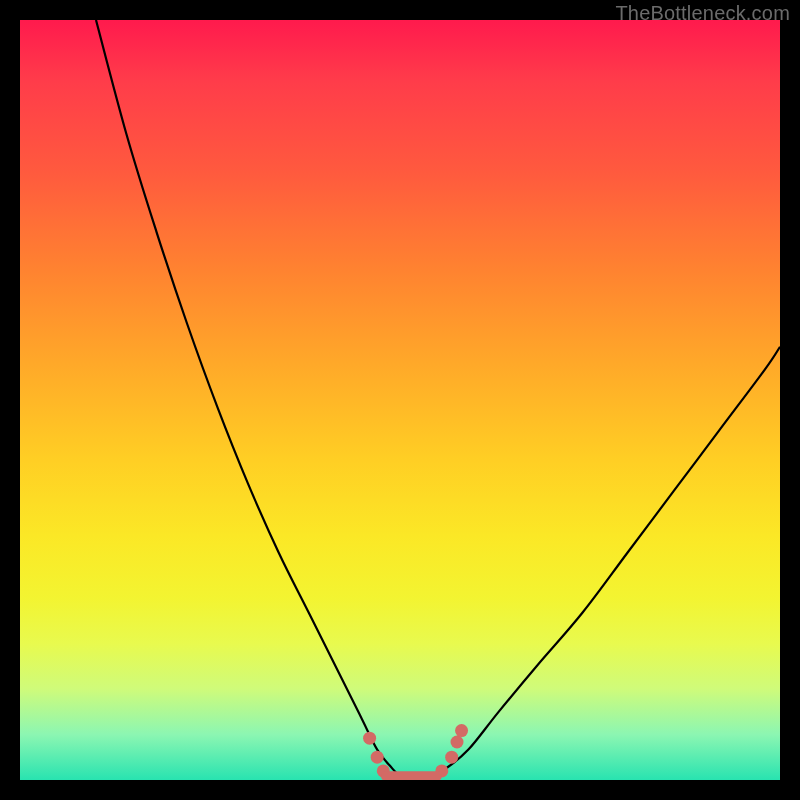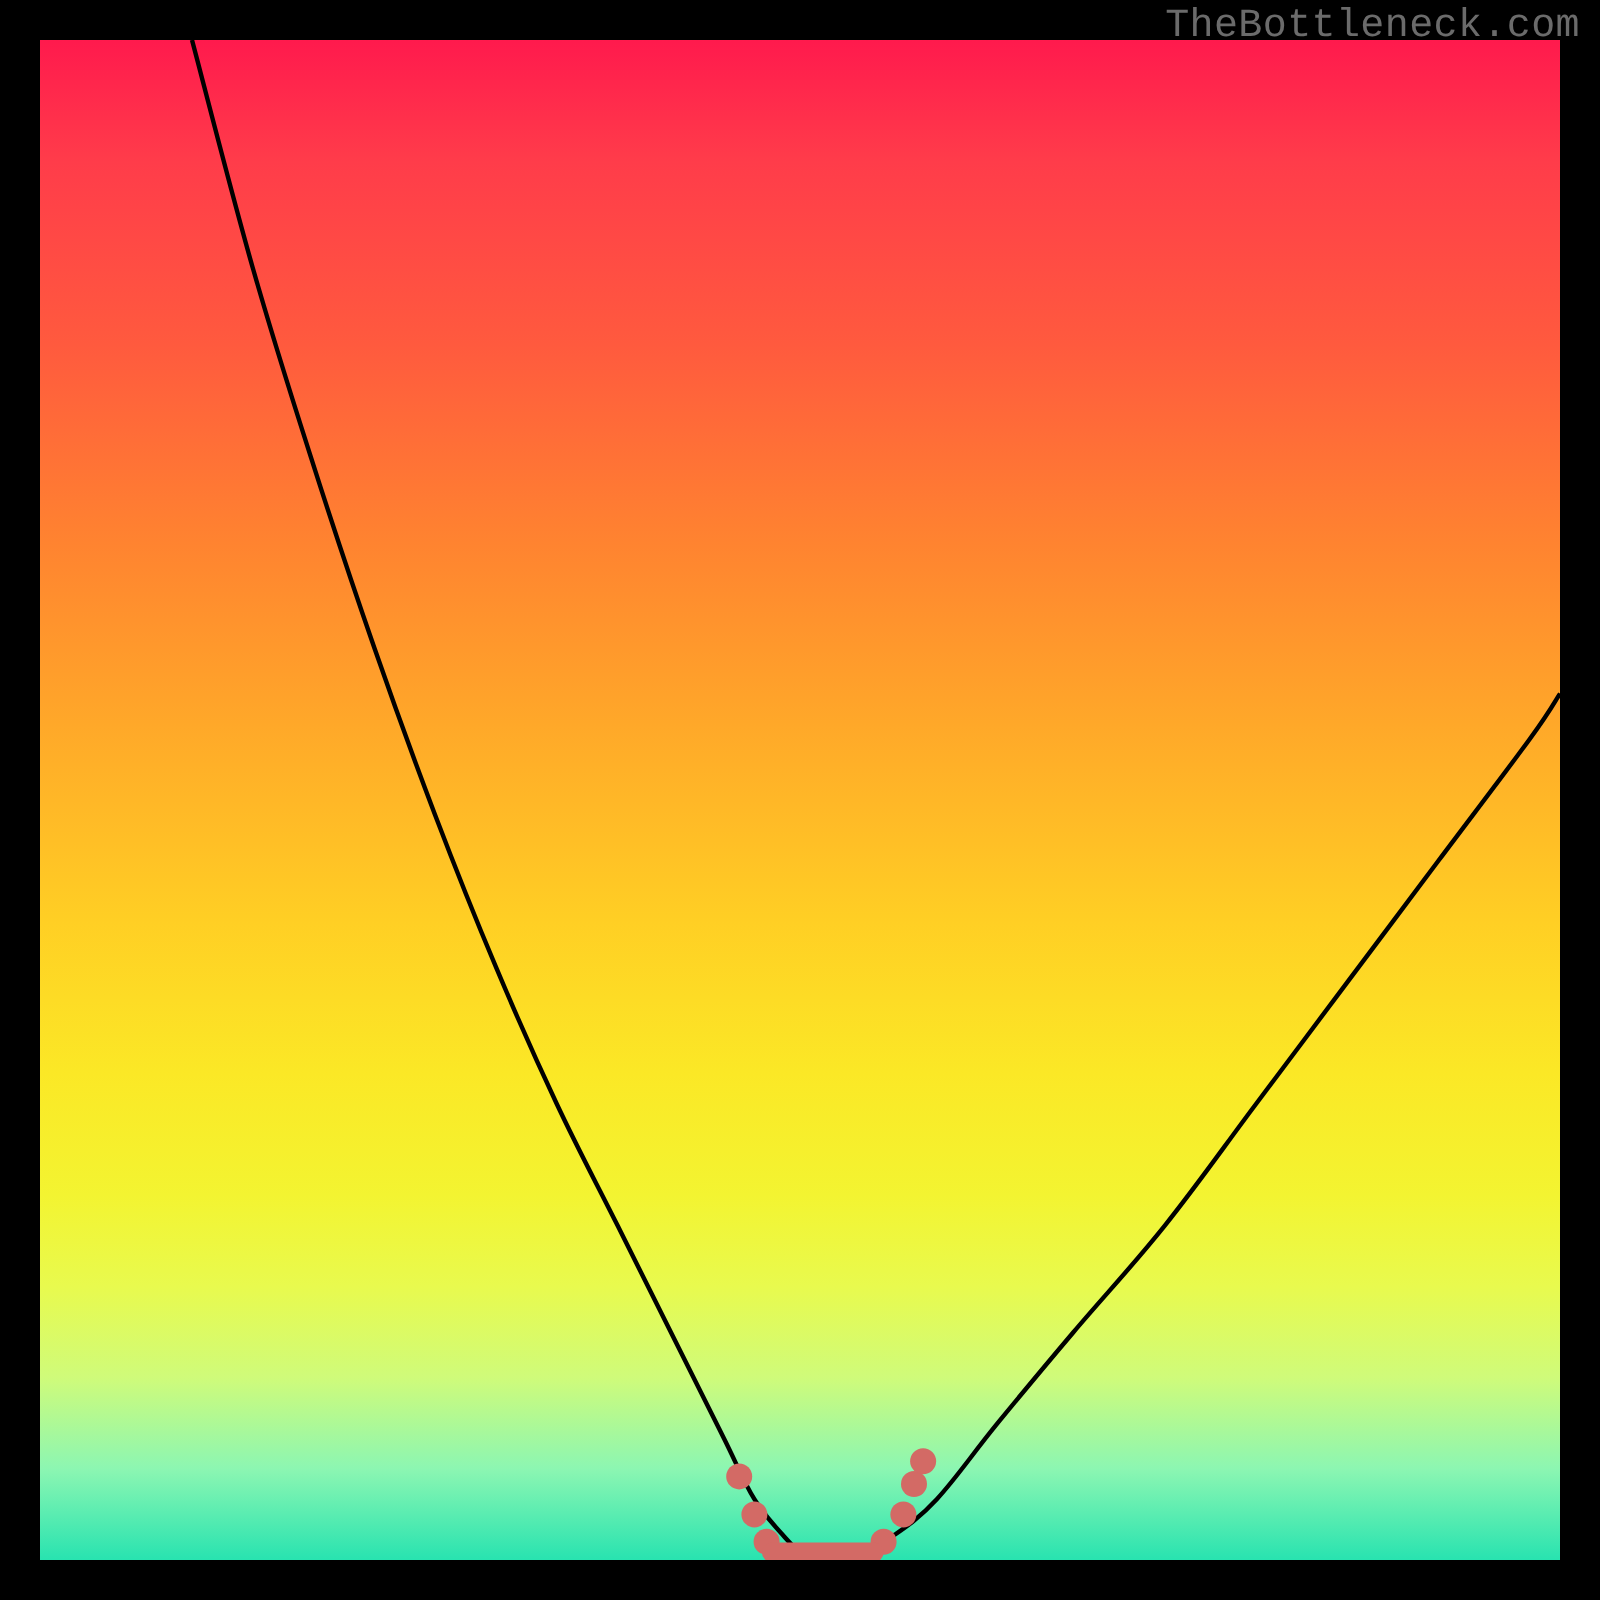--- a/index.html
+++ b/index.html
@@ -36,21 +36,21 @@
       #e8fa4e 82%,
       #cffb7a 88%,
       #8cf6b2 94%,
       #28e3b0 100%
     );
   }
   .watermark {
     position: absolute;
     top: 2px;
     right: 10px;
-    font-family: Liberation Mono, monospace;
+    font-family: Liberation Sans, sans-serif;
     font-size: 20px;
     color: #6b6b6b;
     letter-spacing: 0.2px;
     font-weight: 500;
     margin-left: 48px;
   }
   svg.curves {
     position: absolute;
     left: 0;
     top: 0;

